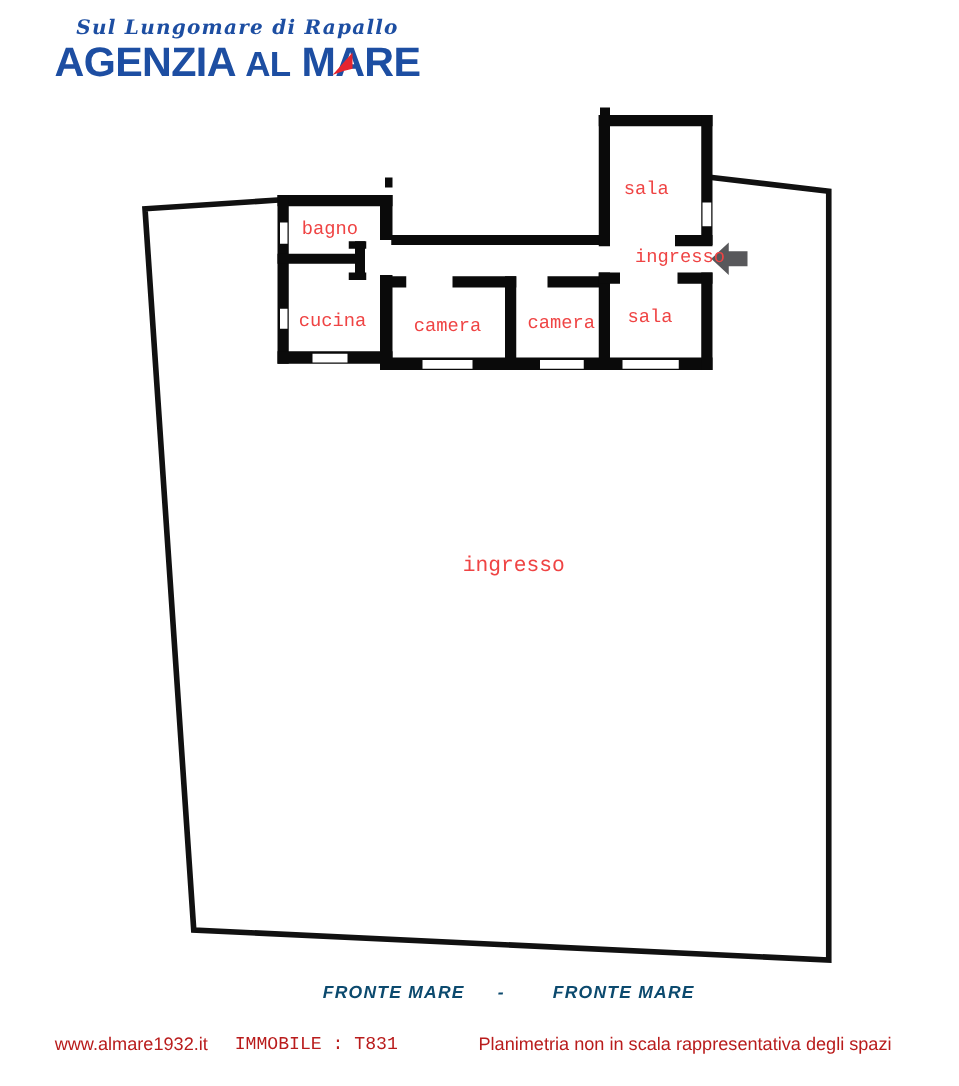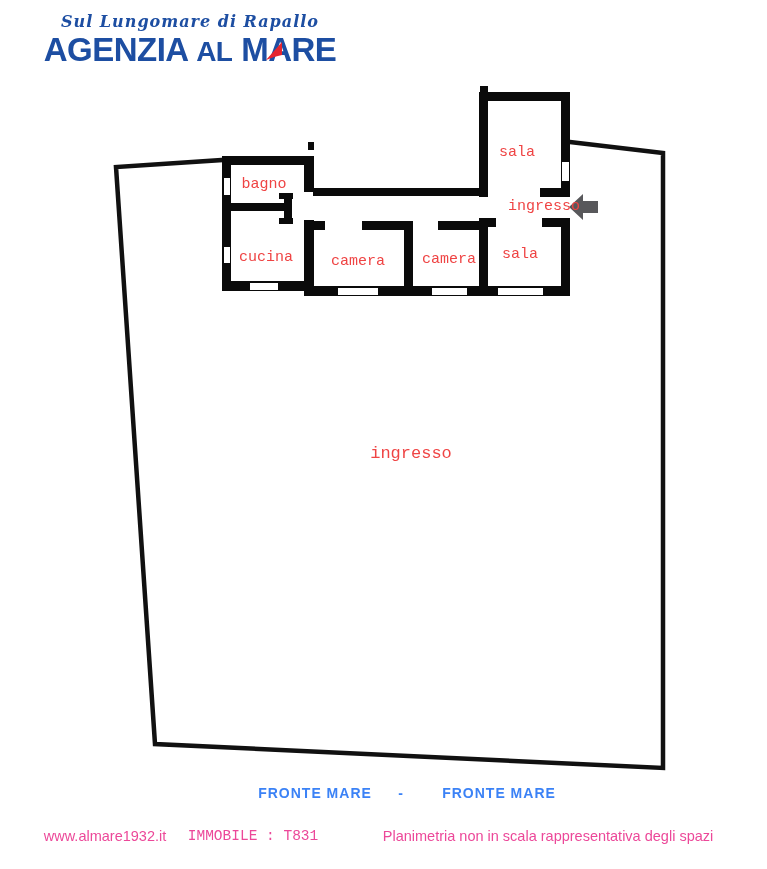--- a/index.html
+++ b/index.html
@@ -26,26 +26,26 @@
   #lbl-bagno{left:264px;top:184px;}
   #lbl-cucina{left:266px;top:257px;}
   #lbl-camera-left{left:358px;top:261px;}
   #lbl-camera-right{left:449px;top:259px;}
   #lbl-sala-top{left:517px;top:152px;}
   #lbl-ingresso{left:544px;top:206px;}
   #lbl-sala-bottom{left:520px;top:254px;}
   #lbl-giardino{left:411px;top:453px;font-size:17px;}
 
   .fronte{position:absolute;transform:translate(-50%,-50%);font-size:14px;font-weight:600;
-          letter-spacing:1px;color:#3b82f6;white-space:nowrap;}
+          letter-spacing:1px;color:#0c4a6e;white-space:nowrap;font-style:italic;}
   #fronte-left{left:315px;top:793px;}
   #fronte-dash{left:401px;top:793px;}
   #fronte-right{left:499px;top:793px;}
 
-  .foot{position:absolute;transform:translate(-50%,-50%);font-size:14.5px;color:#ec4899;white-space:nowrap;}
+  .foot{position:absolute;transform:translate(-50%,-50%);font-size:14.5px;color:#b91c1c;white-space:nowrap;}
   #footer-website{left:105px;top:836px;}
   #footer-property{left:253px;top:836px;font-family:Liberation Mono, monospace;}
   #footer-disclaimer{left:548px;top:836px;}
 </style>
 </head>
 <body>
 
 <div class="logo">
   <div class="script-line">Sul Lungomare di Rapallo</div>
   <div class="brand">

